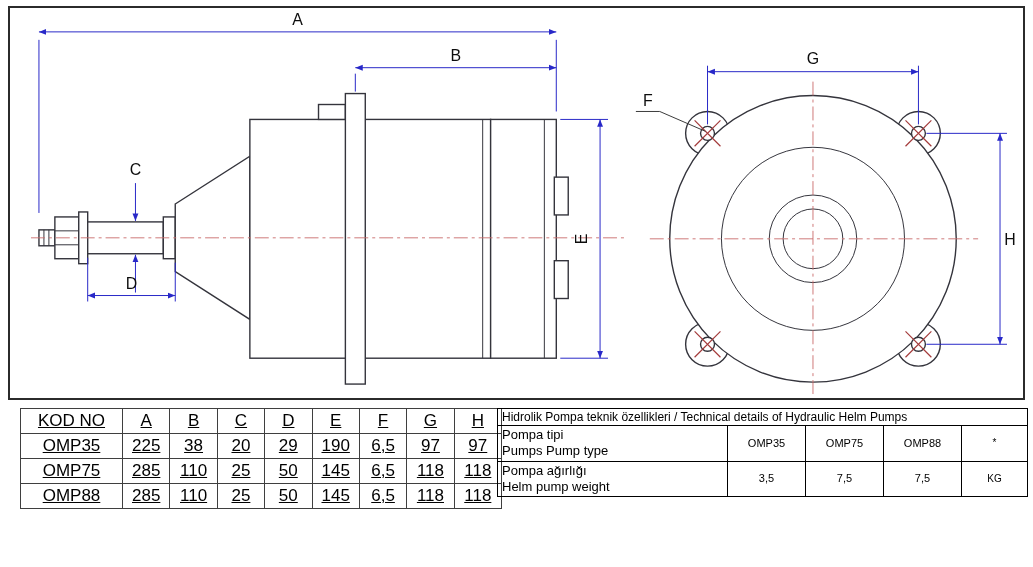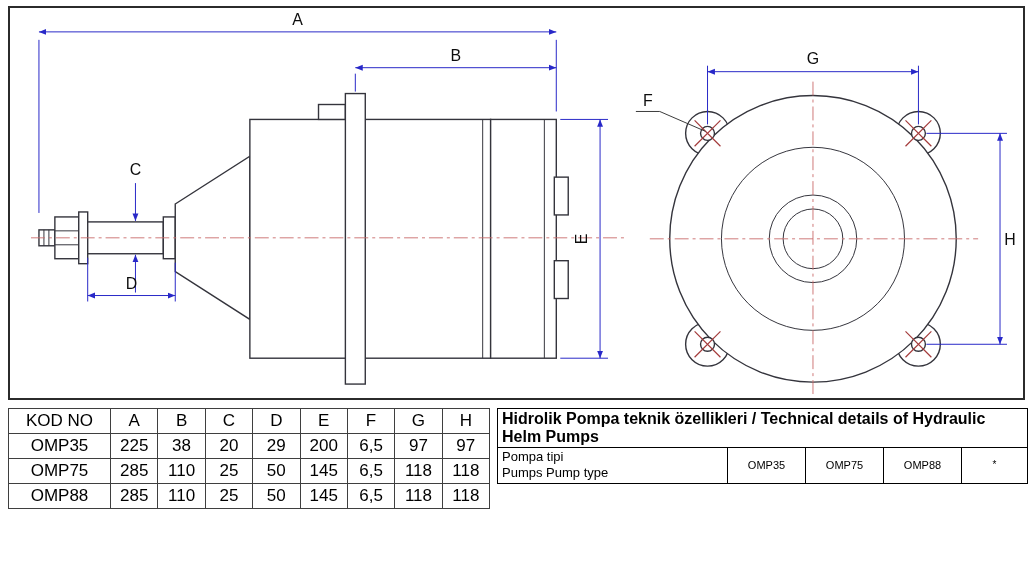--- a/index.html
+++ b/index.html
@@ -26,23 +26,24 @@
   .cl      { fill: none; stroke: var(--centerline, #c96a6a); stroke-width: 0.9;
              stroke-dasharray: 14 4 3 4; }
   .dim, .ext { fill: none; stroke: var(--dim, #2828c8); stroke-width: 1; }
   .xmark   { fill: none; stroke: var(--xmark, #a43b3b); stroke-width: 1.2; }
   .leader  { fill: none; stroke: #3a3a3a; stroke-width: 1; }
   .lbl     { font: 16px "Liberation Sans", sans-serif; fill: #0d0d0d; text-anchor: middle; }
   .dim-marker { fill: var(--dim, #2828c8); }
 
   
   .dim-table {
-    position: absolute; left: 8px; top: 408px;
+    position: absolute; left: 20px; top: 408px;
     width: 482px; border-collapse: collapse; table-layout: fixed;
     font-size: 17px;
+    text-decoration: underline;
   }
   .dim-table th, .dim-table td {
     border: 1px solid #3f3f3f; text-align: center;
     height: 25px; padding: 0; font-weight: normal;
   }
   .dim-table th:first-child, .dim-table td:first-child { width: 102px; }
 
   .dim-caption {
     position: absolute; left: 243px; top: 520px; width: 248px;
     text-align: center; font-size: 16.5px; white-space: nowrap;
@@ -50,21 +51,21 @@
 
   
   .spec-table {
     position: absolute; left: 497px; top: 408px; width: 530px;
     border-collapse: collapse; table-layout: fixed;
   }
   .spec-table col.c-label { width: 230px; }
   .spec-table col.c-val   { width: 78px; }
   .spec-table col.c-unit  { width: 66px; }
   .spec-table th, .spec-table td { border: 1px solid #000; padding: 1px 4px; }
-  .spec-title { font-size: 16px; font-weight: bold; text-align: left; height: 17px; }
+  .spec-title { font-size: 12px; font-weight: normal; text-align: left; height: 17px; }
   .spec-table tbody td { height: 33px; }
   .spec-label { font-size: 13px; line-height: 1.25; text-align: left; }
   .spec-label div { white-space: nowrap; }
   .spec-value, .spec-unit {
     font-size: 11px; text-align: center; white-space: pre-line; line-height: 1.2;
   }
   .spec-unit { font-size: 10px; }
 </style>
 </head>
 <body>
@@ -177,21 +178,21 @@
           <th>H</th>
         </tr>
       </thead>
       <tbody>
         <tr>
           <td>OMP35</td>
           <td>225</td>
           <td>38</td>
           <td>20</td>
           <td>29</td>
-          <td>200</td>
+          <td>190</td>
           <td>6,5</td>
           <td>97</td>
           <td>97</td>
         </tr>
         <tr>
           <td>OMP75</td>
           <td>285</td>
           <td>110</td>
           <td>25</td>
           <td>50</td>
@@ -232,16 +233,26 @@
         <tr>
           <td class="spec-label">
             <div>Pompa tipi</div>
             <div>Pumps Pump type</div>
           </td>
           <td class="spec-value">OMP35</td>
           <td class="spec-value">OMP75</td>
           <td class="spec-value">OMP88</td>
           <td class="spec-unit">*</td>
         </tr>
+        <tr>
+          <td class="spec-label">
+            <div>Pompa ağırlığı</div>
+            <div>Helm pump weight</div>
+          </td>
+          <td class="spec-value">3,5</td>
+          <td class="spec-value">7,5</td>
+          <td class="spec-value">7,5</td>
+          <td class="spec-unit">KG</td>
+        </tr>
       </tbody>
   </table>
 
 </div>
 
 </body></html>

